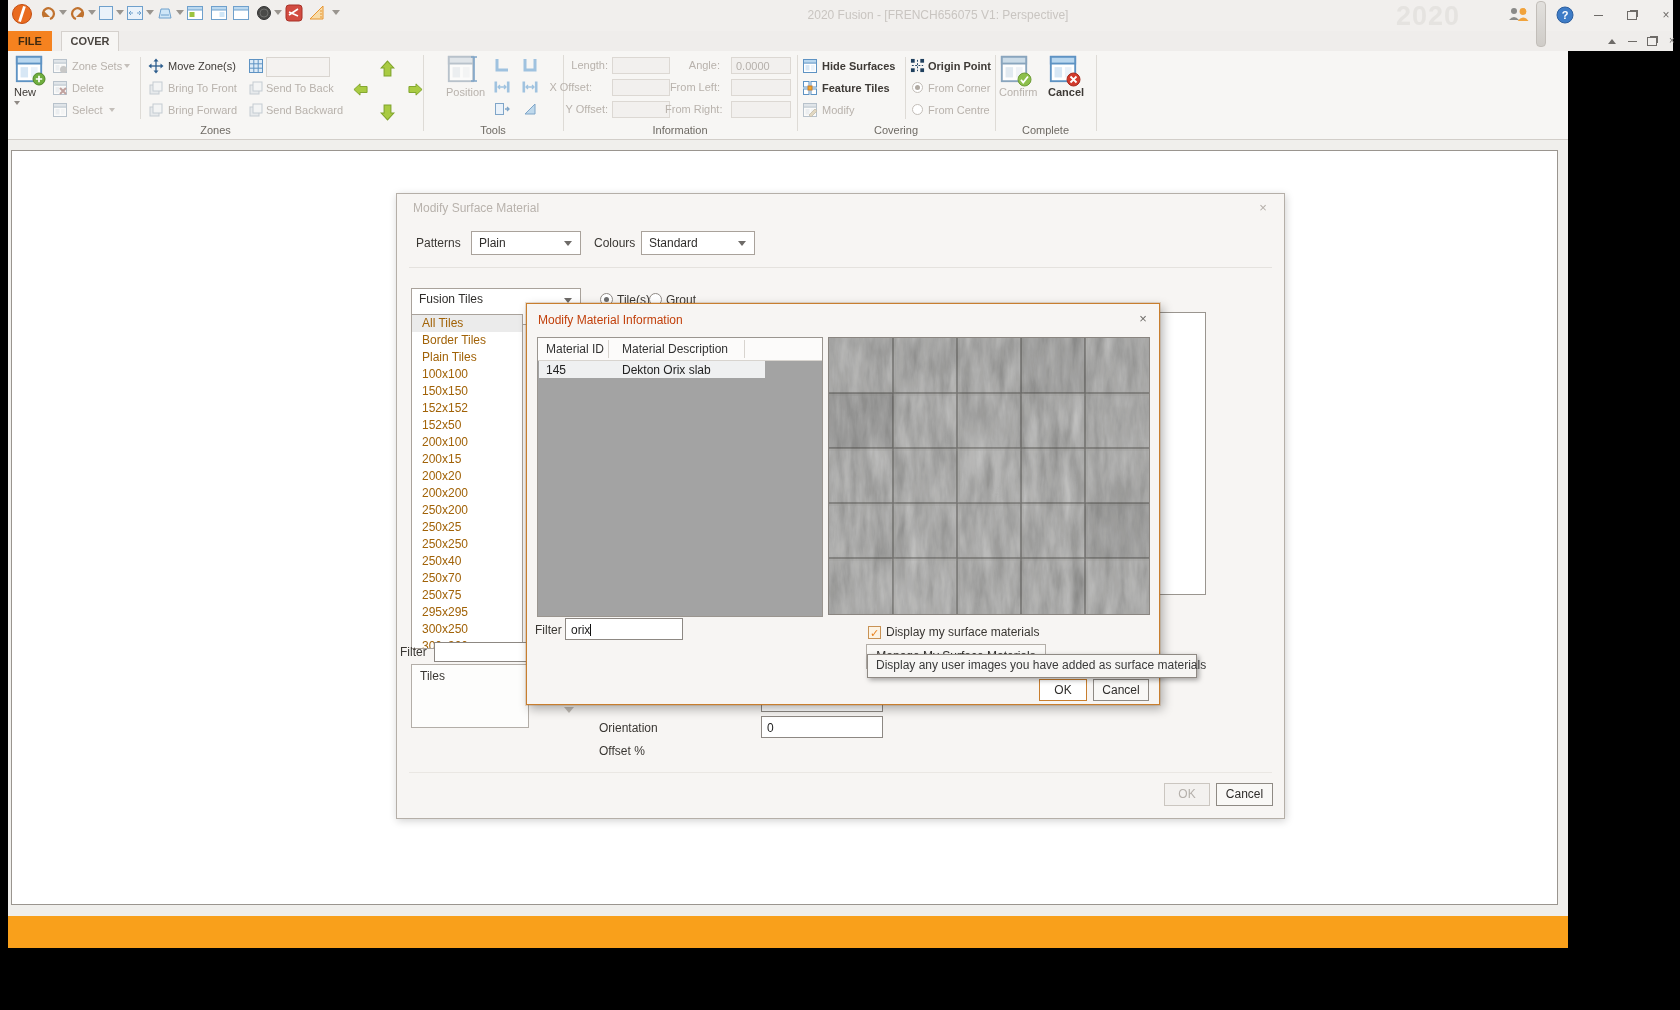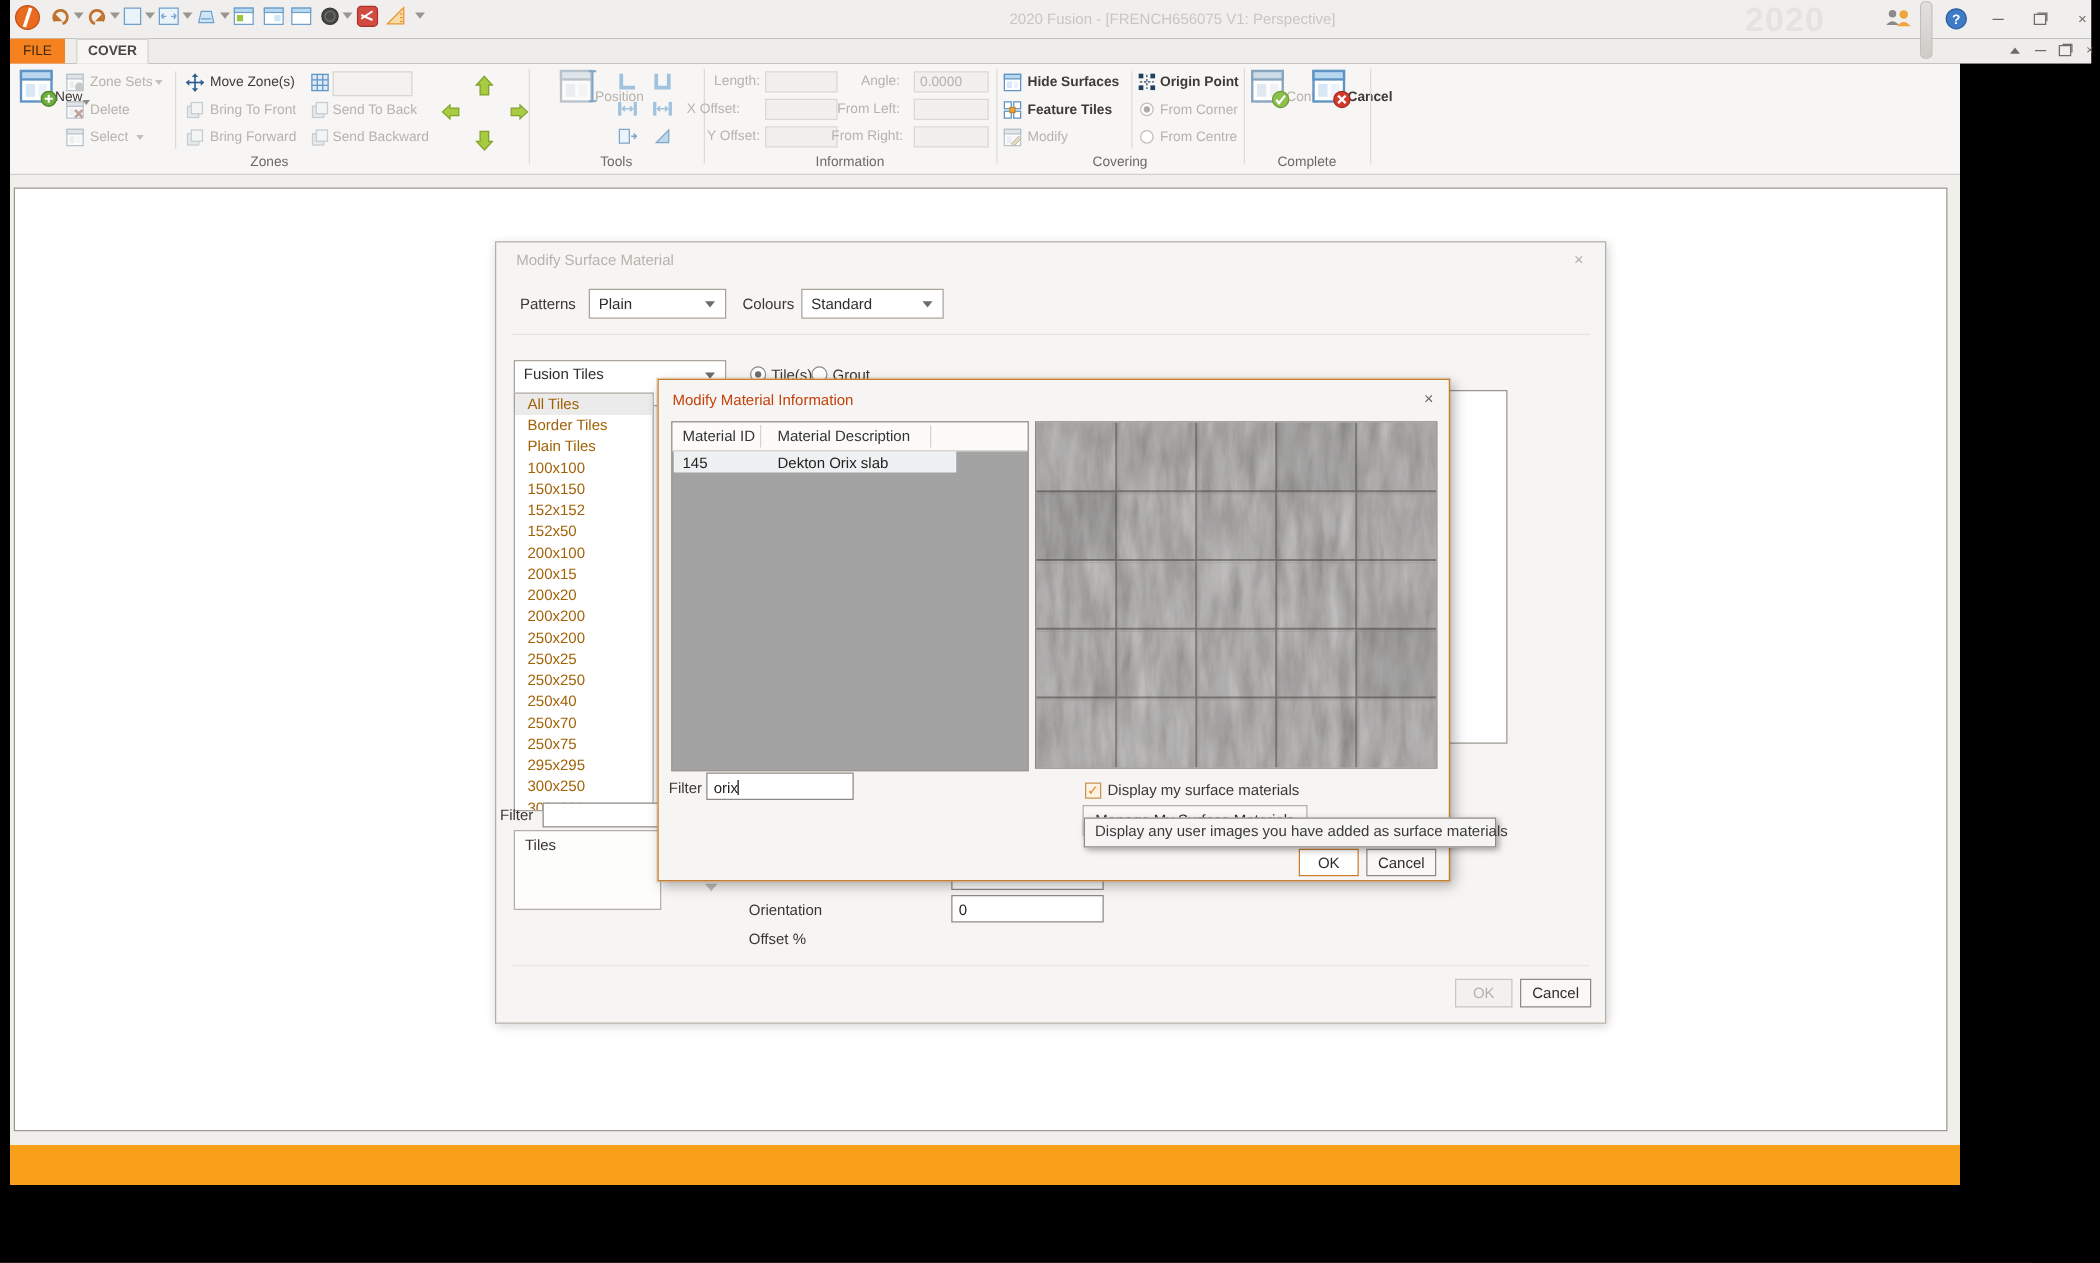--- a/index.html
+++ b/index.html
@@ -16,28 +16,28 @@
   .black-col{left:1568px;top:51px;width:112px;height:959px;background:#000;}
   .tb-title{left:660px;top:8px;width:540px;text-align:center;font-size:12px;color:#c9c5c1;}
   .watermark{left:1388px;top:1px;width:110px;font-size:27px;font-weight:bold;letter-spacing:1px;color:#e5e3e0;}
   .winbtn{width:24px;height:16px;text-align:center;font-size:12px;color:#6e6b68;line-height:16px;cursor:default;}
   .mini-glyph{width:16px;height:13px;text-align:center;font-size:10px;color:#6e6b68;line-height:13px;}
   .cssmin{display:inline-block;width:9px;height:1px;background:#6e6b68;vertical-align:middle;}
   .cssrest{display:inline-block;width:8px;height:7px;border:1px solid #6e6b68;vertical-align:middle;background:#f1efed;box-shadow:2px -2px 0 -1px #6e6b68;}
   .csscaret{display:inline-block;width:0;height:0;border-left:4px solid transparent;border-right:4px solid transparent;border-bottom:5px solid #6e6b68;vertical-align:middle;}
   .pill{left:1536px;top:1px;width:8px;height:44px;background:linear-gradient(#e2e0dd,#cfccc8);border-radius:4px;border:1px solid #c2beb9;}
   
-  .tab-file{left:0;top:0;width:44px;height:20px;background:#F5821F;color:#3f2a10;font-size:11px;font-weight:normal;text-align:center;line-height:20px;}
+  .tab-file{left:0;top:0;width:44px;height:20px;background:#F5821F;color:#3f2a10;font-size:11px;font-weight:bold;text-align:center;line-height:20px;}
   .tab-cover{left:53px;top:0;width:58px;height:20px;background:#f7f6f4;border:1px solid #d5d1cd;border-bottom:none;color:#4a4540;font-size:11px;font-weight:bold;text-align:center;line-height:19px;box-sizing:border-box;}
   
   .rlbl{font-size:11px;color:#3e3a36;line-height:13px;white-space:nowrap;}
   .rlbl.dim{color:#b8b2ac;}
   .grplbl{font-size:11px;color:#6e6a64;text-align:center;line-height:13px;}
   .vdiv{width:1px;background:#dedbd6;}
-  .bigbtn{display:flex;flex-direction:row;align-items:flex-end;font-size:11px;color:#3e3a36;}
+  .bigbtn{display:flex;flex-direction:column;align-items:flex-start;font-size:11px;color:#3e3a36;}
   .bigbtn .cap{margin-top:2px;line-height:12px;}
   .bigbtn.dim .cap{color:#b8b2ac;}
   .dis{filter:grayscale(60%) opacity(.5);}
   .halfdis{filter:saturate(.65) opacity(.8);}
   .tria-d{display:inline-block;width:0;height:0;border-left:3.5px solid transparent;border-right:3.5px solid transparent;border-top:4px solid #8f8a85;}
   .tria-d.dim{border-top-color:#c4bfba;}
   .rcombo{background:#f4f2f0;border:1px solid #d9d5d0;}
   .rinput{background:#f2f0ee;border:1px solid #dcd8d3;font-size:11px;color:#b5b0ab;line-height:16px;padding-left:4px;box-sizing:border-box;}
   .rrad{width:11px;height:11px;border:1px solid #c3beb8;border-radius:50%;background:#fff;box-sizing:border-box;}
   .rrad.sel::after{content:"";position:absolute;left:2px;top:2px;width:5px;height:5px;border-radius:50%;background:#b0aaa3;}

